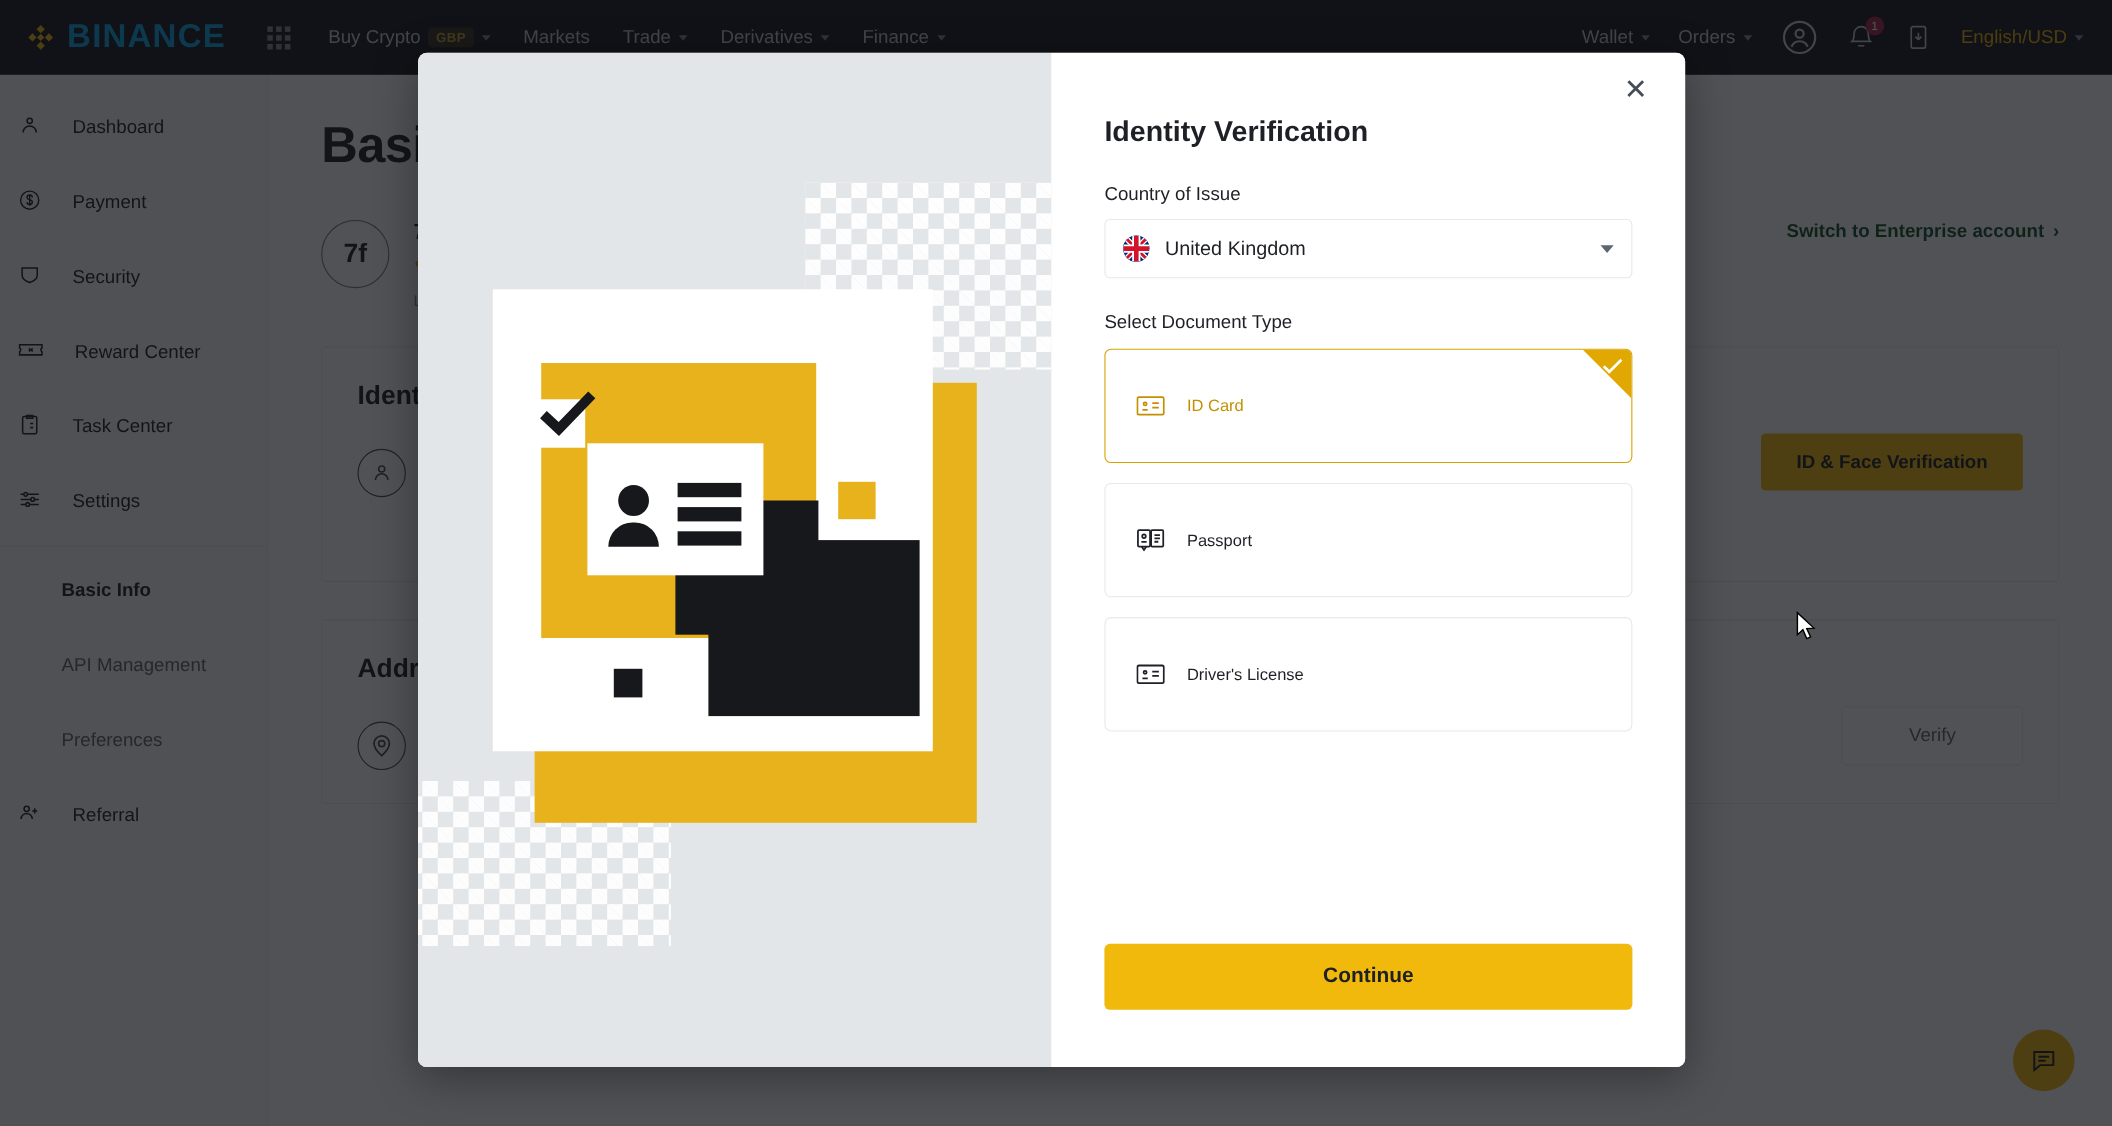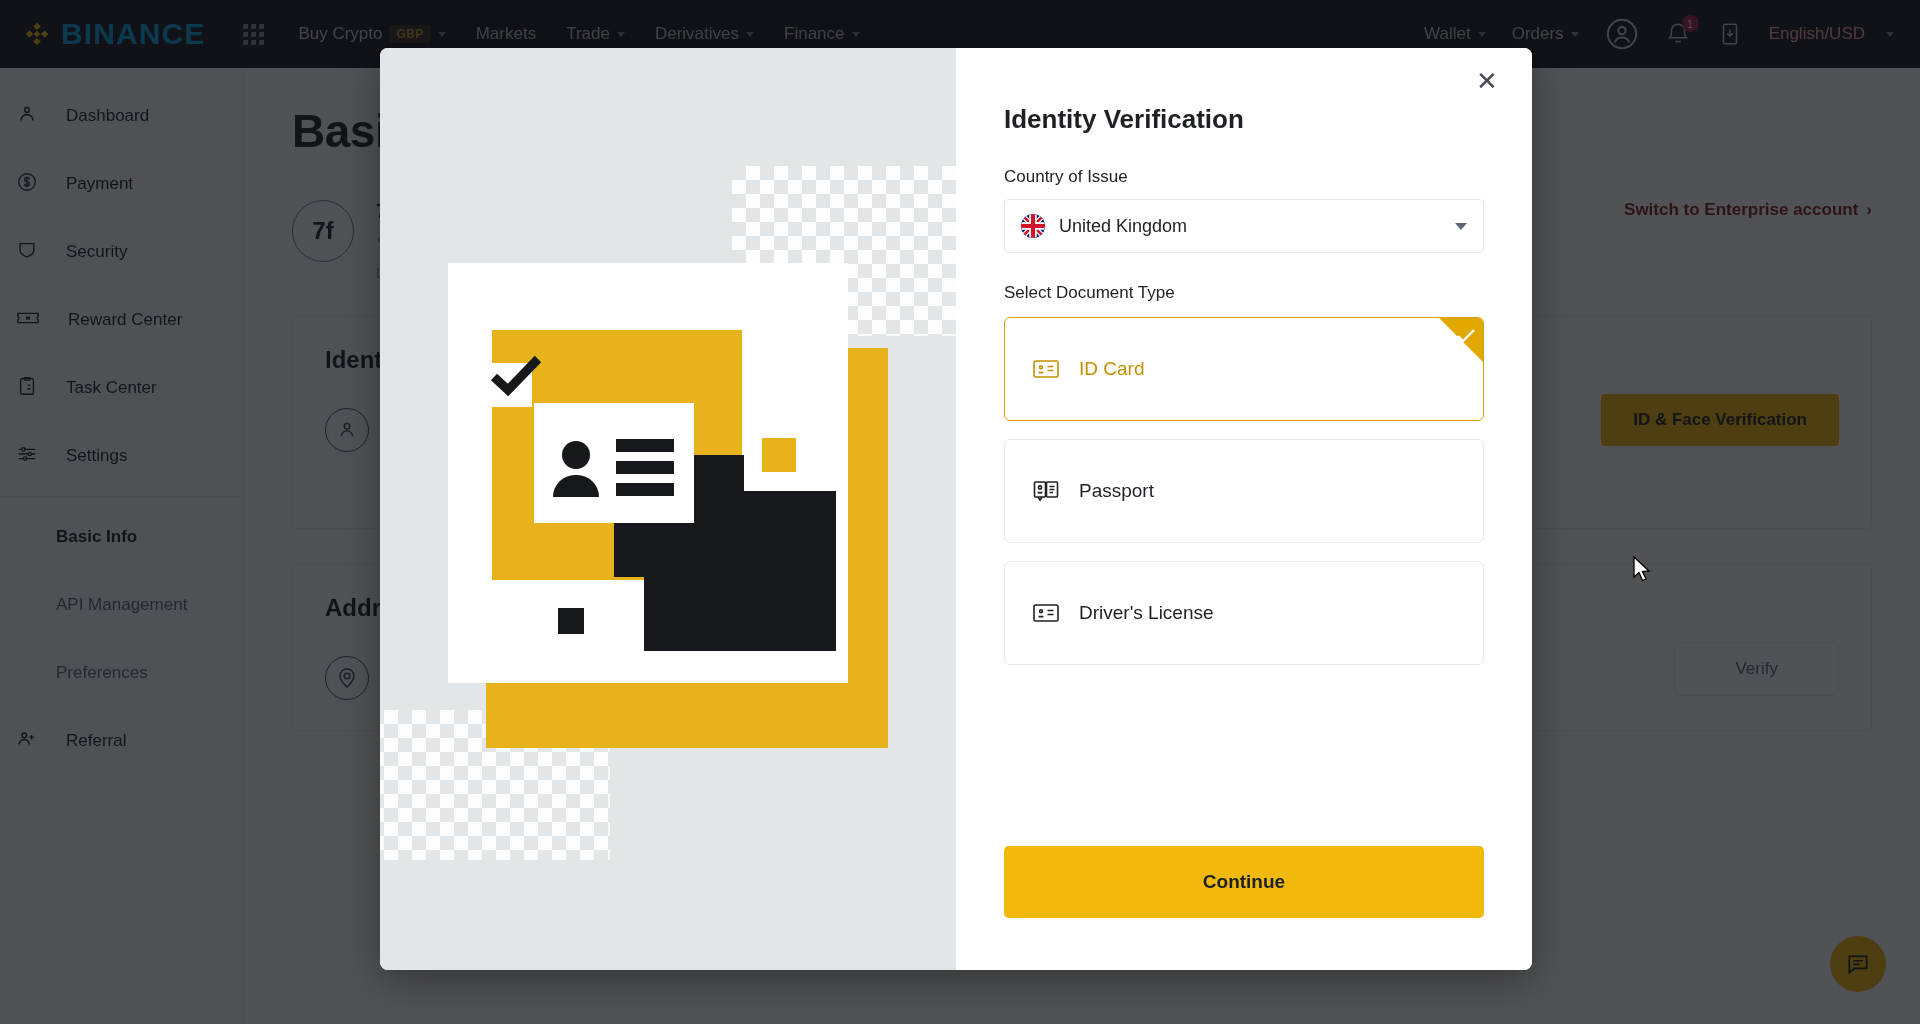--- a/index.html
+++ b/index.html
@@ -39,21 +39,21 @@
            border-top: 5px solid #848e9c; display: inline-block; }
   .topbar-right {
     margin-left: auto; display: flex; align-items: center; gap: 26px; margin-right: 26px;
   }
   .icon-btn { position: relative; color: #c6ccd4; display: flex; align-items: center; }
   .badge {
     position: absolute; top: -6px; right: -8px; background: #a6254a; color:#fff;
     font-size: 11px; min-width: 17px; height: 17px; border-radius: 9px;
     display: flex; align-items: center; justify-content: center; padding: 0 4px;
   }
-  .lang { color: #fca5a5; font-size: 17px; display: flex; align-items: center; gap: 21px; justify-content: space-between; }
+  .lang { color: #eab308; font-size: 17px; display: flex; align-items: center; gap: 7px; justify-content: space-between; }
 
   .sidebar {
     position: absolute; top: 68px; left: 0; width: 244px; height: 956px;
     background: #fafafa; border-right: 1px solid #eaecef;
     padding-top: 14px;
   }
   .side-item {
     display: flex; align-items: center; gap: 28px;
     height: 68px; padding-left: 16px; color: #1e2026; font-size: 17px;
   }
@@ -73,21 +73,21 @@
   .avatar-circle {
     width: 62px; height: 62px; border-radius: 50%; border: 1px solid #767b84;
     display: flex; align-items: center; justify-content: center;
     font-size: 24px; font-weight: bold; color: #1e2026;
   }
   .acct-name { font-size: 20px; font-weight: bold; color: #1e2026; }
   .acct-badges { display:flex; align-items:center; gap:10px; margin-top: 10px;}
   .diamond { width: 18px; height: 18px; }
   .acct-last { font-size: 14px; color: #848e9c; margin-top: 14px; }
   .enterprise-link {
-    margin-left: auto; color: #7f1d1d; font-size: 17px; font-weight: bold;
+    margin-left: auto; color: #14532d; font-size: 17px; font-weight: bold;
     display: flex; align-items: center; gap: 8px;
   }
 
   .card {
     border: 1px solid #eaecef; border-radius: 4px; margin-top: 34px; padding: 30px 32px;
     position: relative;
   }
   .card-title { font-size: 24px; font-weight: bold; color: #1e2026; }
   .card-body { display: flex; align-items: flex-start; gap: 22px; margin-top: 34px; }
   .circle-icon {
@@ -179,38 +179,38 @@
   .select-caret {
     margin-left: auto; width: 0; height: 0;
     border-left: 6px solid transparent; border-right: 6px solid transparent;
     border-top: 7px solid #5e6673;
   }
   .section-label { font-size: 17px; color: #1e2026; margin: 30px 0 14px; }
 
   .doc-opt {
     height: 104px; border: 1px solid #e6e8ea; border-radius: 6px;
     display: flex; align-items: center; padding: 0 28px; gap: 20px;
-    font-size: 19px; color: #1e2026; margin-bottom: 18px; cursor: pointer;
+    font-size: 15px; color: #1e2026; margin-bottom: 18px; cursor: pointer;
     position: relative; overflow: hidden; background: #fff;
   }
   .doc-opt.selected { border: 1.5px solid #d9a200; color: #c49000; }
   .doc-opt.selected .doc-icon svg { stroke: #c49000; }
   .corner-check { position: absolute; right: 0; top: 0; width: 44px; height: 44px; }
   .corner-check .tri {
     position: absolute; right: 0; top: 0; width: 0; height: 0;
     border-top: 44px solid #e0a800; border-left: 44px solid transparent;
   }
   .corner-check .tick {
     position: absolute; right: 7px; top: 8px; width: 20px; height: 14px;
   }
   .doc-icon { width: 26px; height: 26px; display: flex; align-items: center; }
 
   .continue-wrap { position: absolute; left: 48px; right: 48px; bottom: 52px; }
   .btn-continue {
-    width: 100%; height: 72px; background: #f0b90b; border: none; border-radius: 5px;
+    width: 100%; height: 60px; background: #f0b90b; border: none; border-radius: 5px;
     font-size: 19px; font-weight: bold; color: #1e2026; cursor: pointer;
     font-family: "Liberation Sans", sans-serif;
   }
 
   
   .cursor { position: absolute; z-index: 30; left: 1632px; top: 555px; }
 </style>
 </head>
 <body>
 

